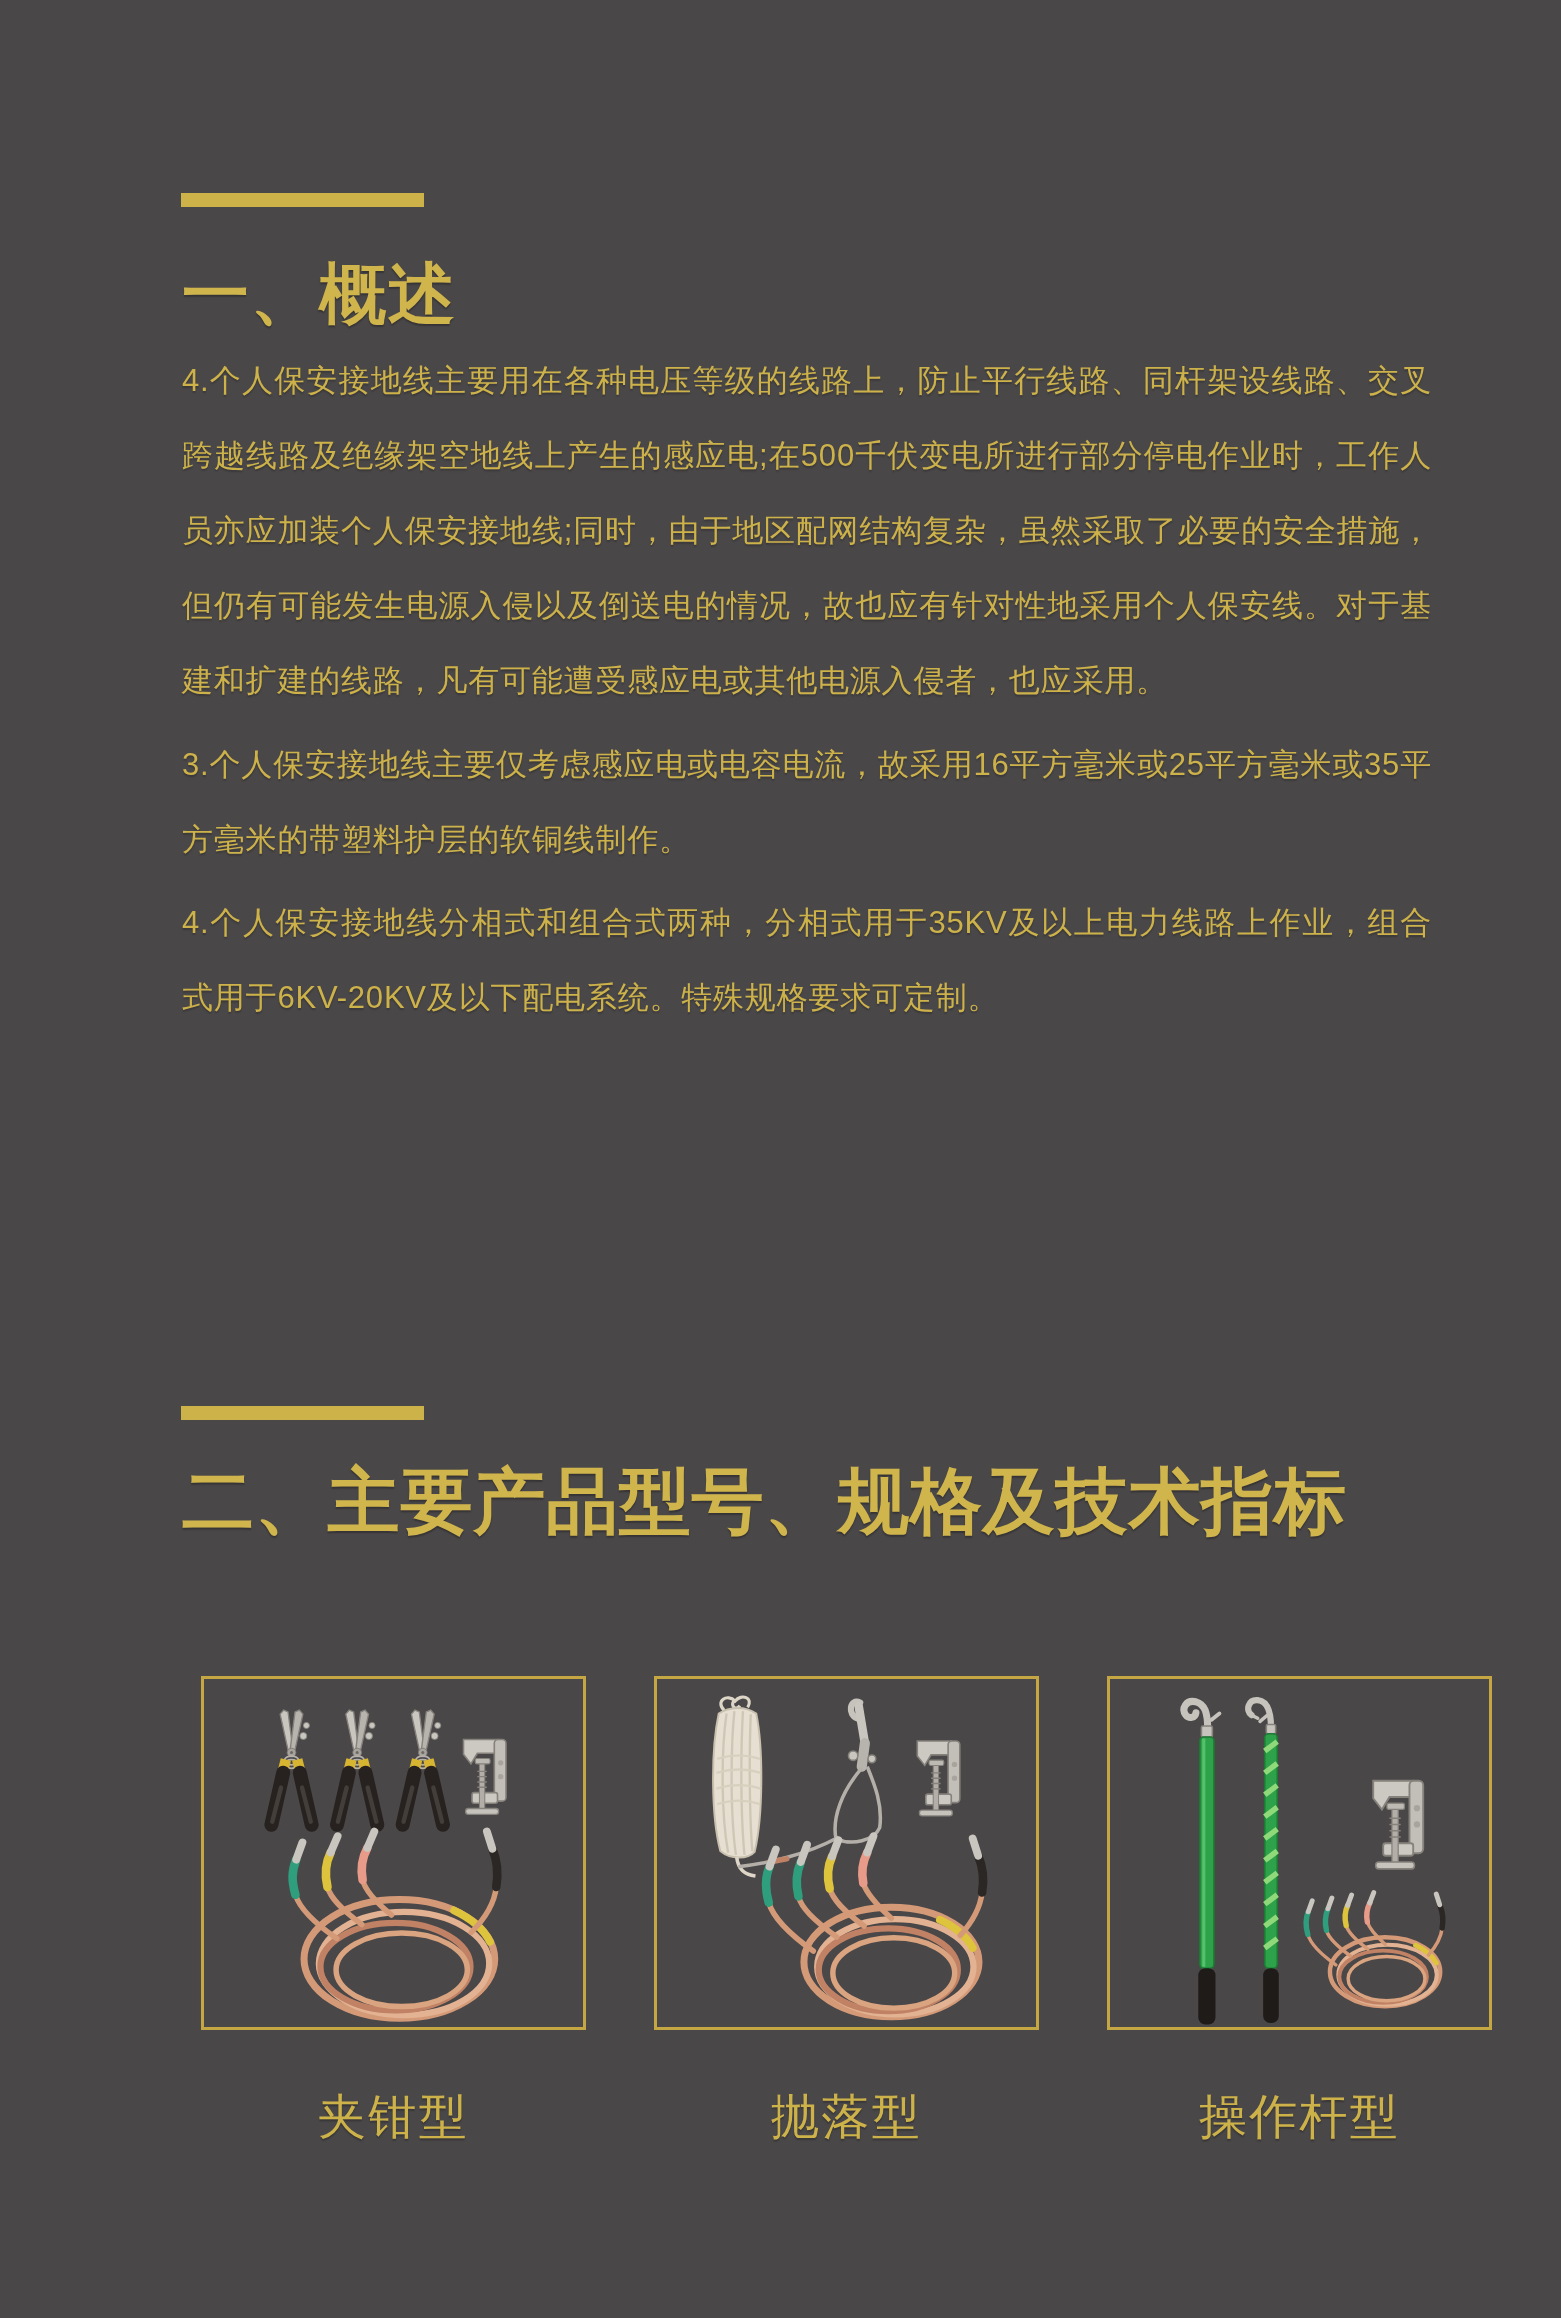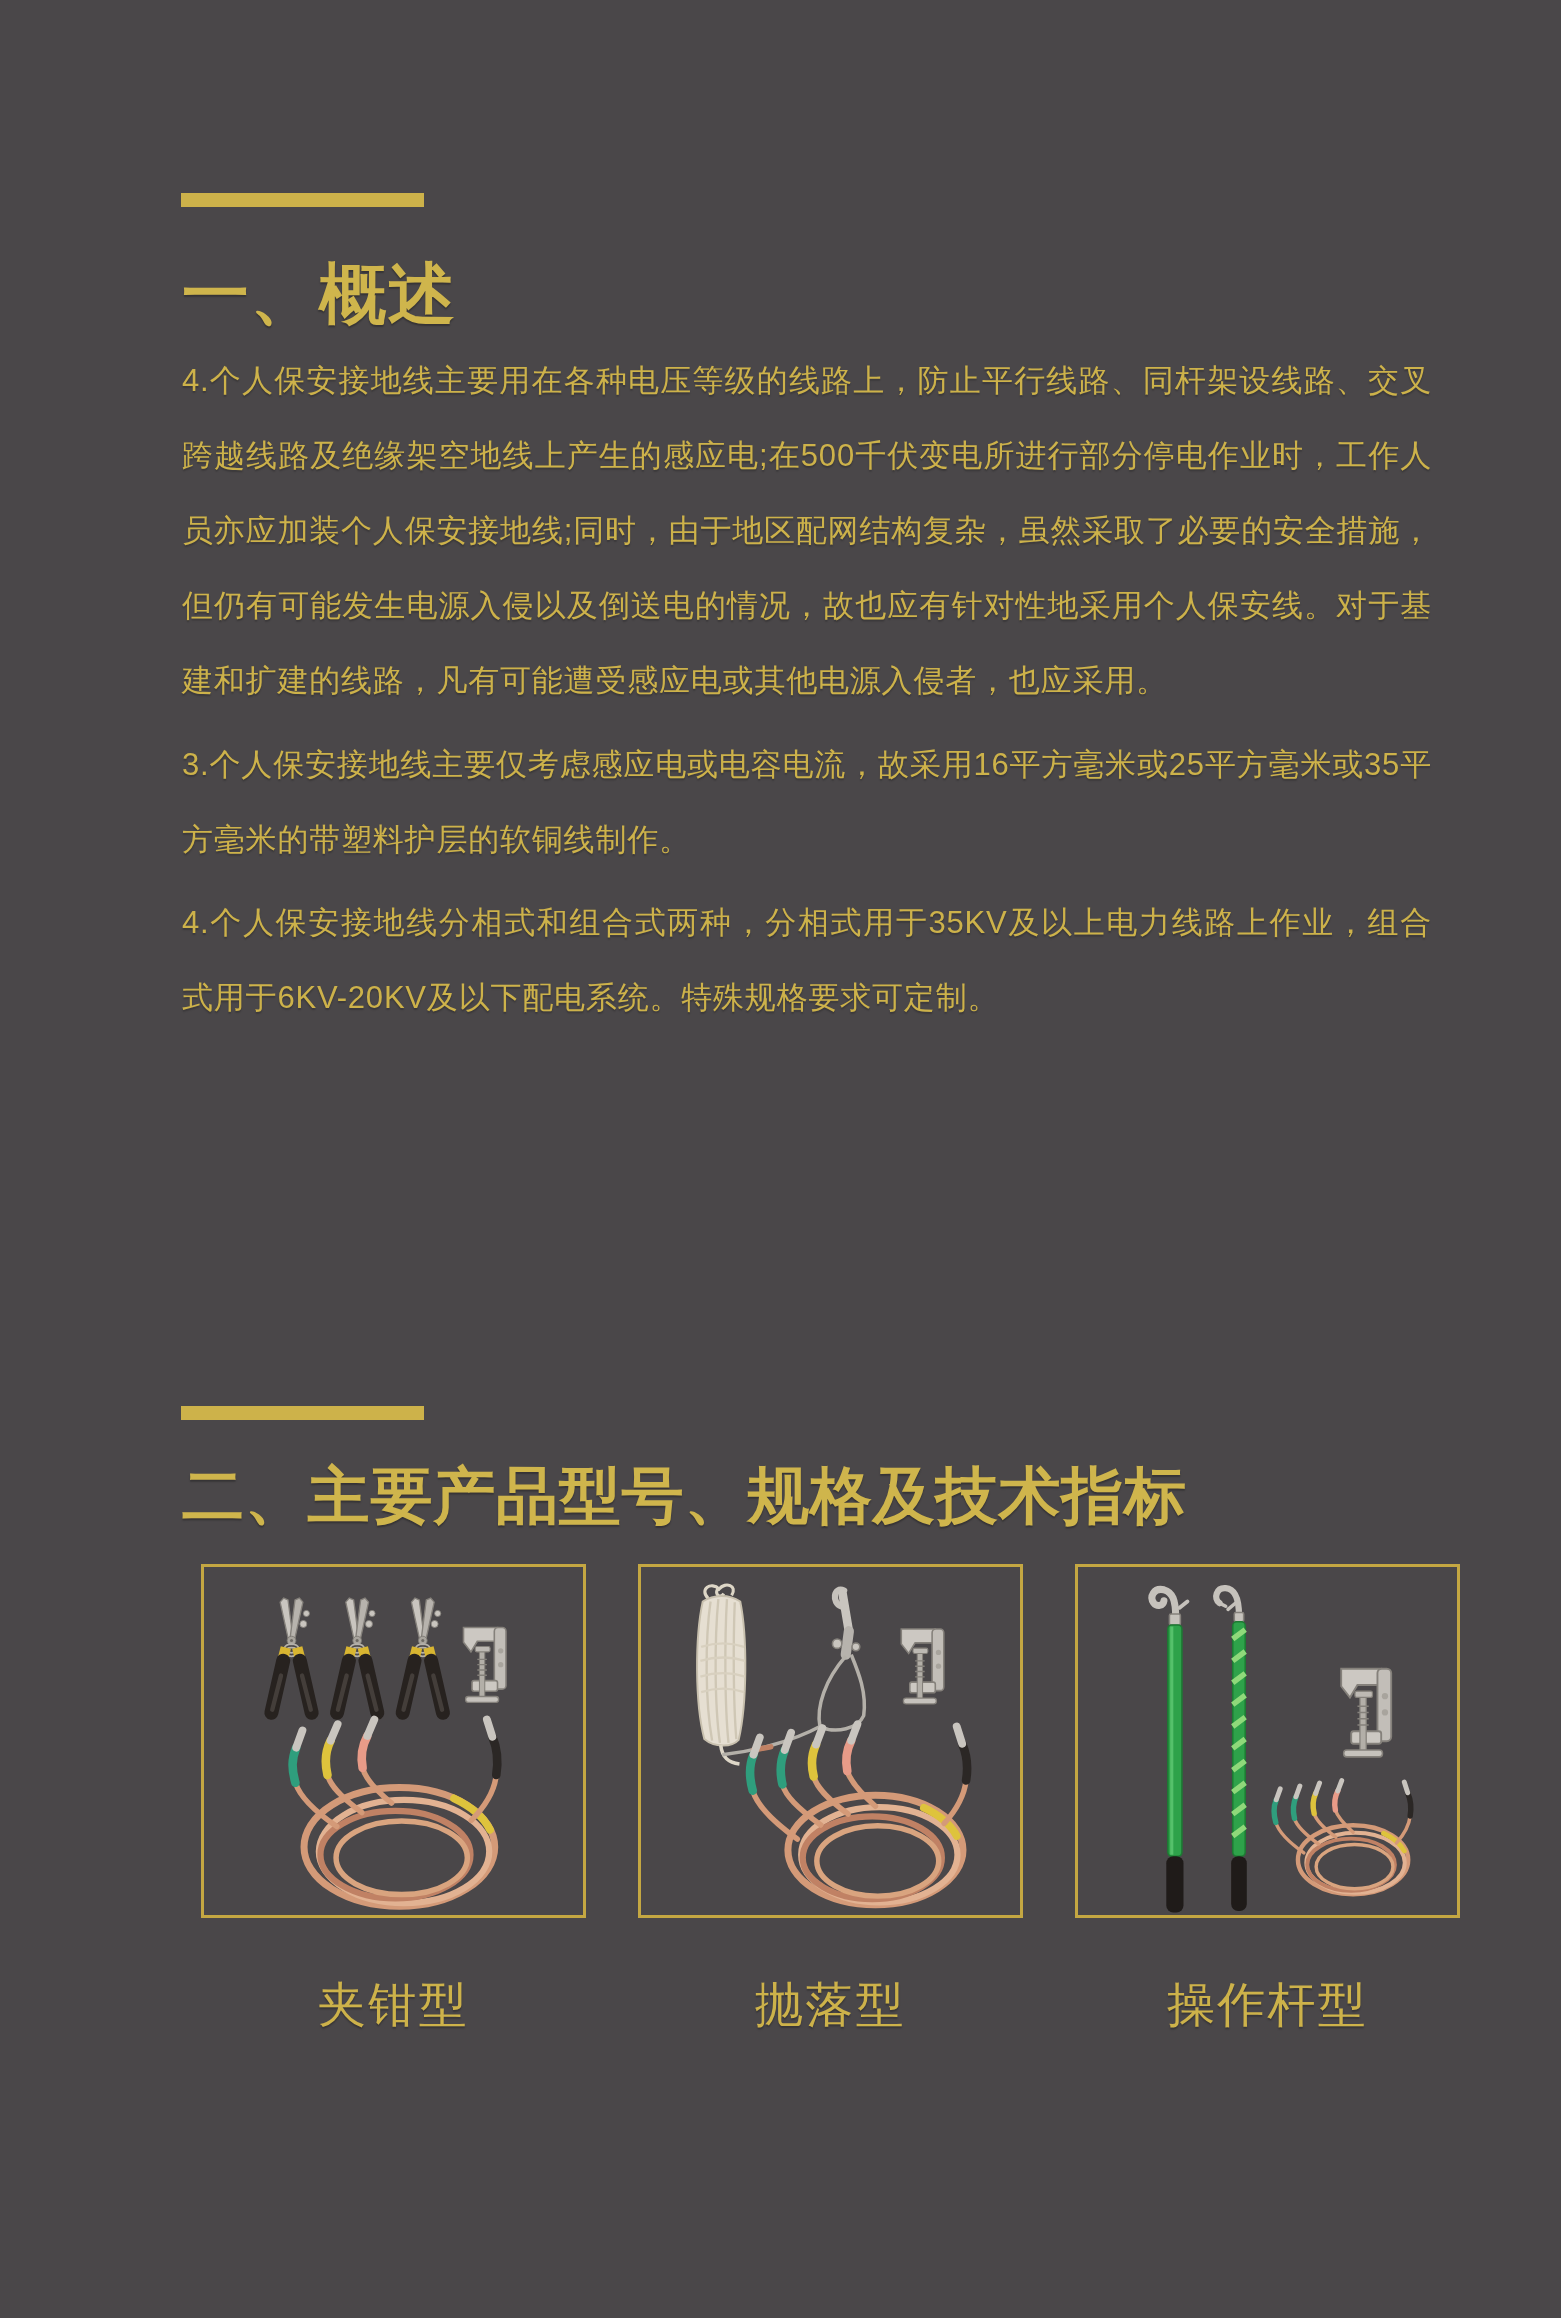--- a/index.html
+++ b/index.html
@@ -9,28 +9,28 @@
     font-family:"Liberation Sans", sans-serif;
   }
   .marker { position:absolute; left:181px; width:243px; height:14px; background:#cdb24a; }
   .marker-1 { top:193px; }
   .marker-2 { top:1406px; }
   h1 {
     position:absolute; left:182px; margin:0; color:#cfb54c; font-weight:bold;
     line-height:1; white-space:nowrap; text-shadow:0 2.3px 1.6px rgba(0,0,0,0.28);
   }
   .h1-1 { top:260px; font-size:67px; letter-spacing:1.6px; }
-  .h1-2 { top:1465px; font-size:62px; letter-spacing:0.8px; }
+  .h1-2 { top:1465px; font-size:72px; letter-spacing:0.8px; }
   .body-copy {
     position:absolute; left:182px; top:343px; width:1250px;
     color:#cdb24a; font-size:31px; line-height:75px; letter-spacing:0.8px;
     text-align:justify; text-shadow:0 2.3px 1.6px rgba(0,0,0,0.22);
   }
   .body-copy p { margin:0 0 8.6px 0; }
-  .products { position:absolute; left:201px; top:1564px; display:flex; gap:52px;text-align:right; }
+  .products { position:absolute; left:201px; top:1676px; display:flex; gap:68px;text-align:right; }
   .product { margin:0; width:385px; display:flex; flex-direction:column; align-items:center; }
   .frame {
     width:385px; height:354px; box-sizing:border-box;
     border:3.1px solid #c4a742; background:#4a4749;
   }
   .frame svg { display:block; width:379px; height:348px; }
   figcaption {
     margin-top:55px; font-size:48px; color:#cdb24a; letter-spacing:2.3px;
     text-shadow:0 2.3px 1.6px rgba(0,0,0,0.25); white-space:nowrap;
   }

